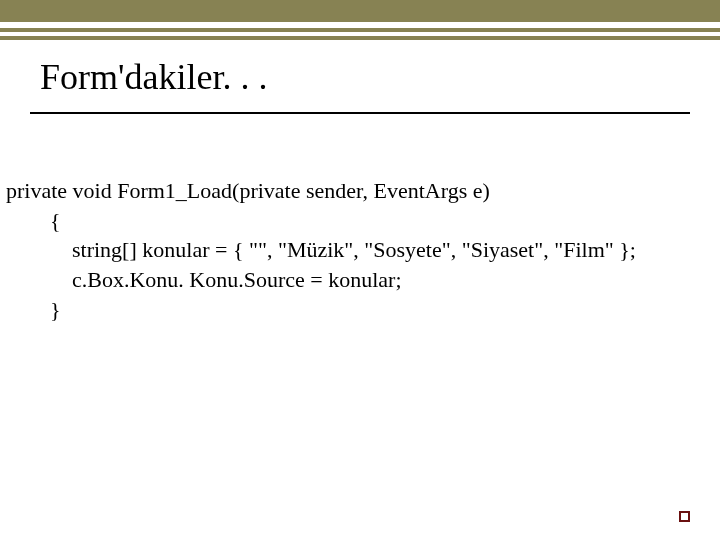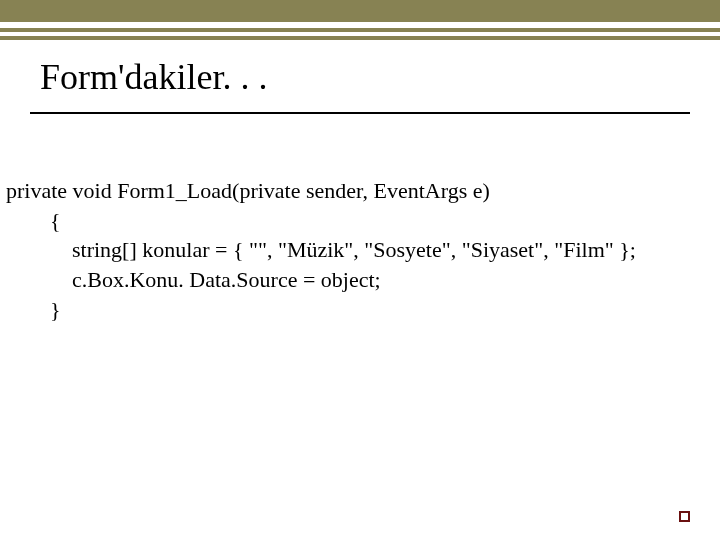--- a/index.html
+++ b/index.html
@@ -75,17 +75,17 @@
   <div class="top-stripe s1"></div>
   <div class="top-stripe s2"></div>
   <div class="top-stripe s3"></div>
 
   <div class="title">Form'dakiler. . .</div>
   <div class="title-underline"></div>
 
   <div class="code-block"><span>private void Form1_Load(private sender, EventArgs e)</span>
 <span>        {</span>
 <span>            string[] konular = { "", "Müzik", "Sosyete", "Siyaset", "Film" };</span>
-<span>            c.Box.Konu. Data.Source = object;</span>
+<span>            c.Box.Konu. Konu.Source = konular;</span>
 <span>        }</span></div>
 
   <div class="bottom-square"></div>
 </div>
 
 </body></html>

